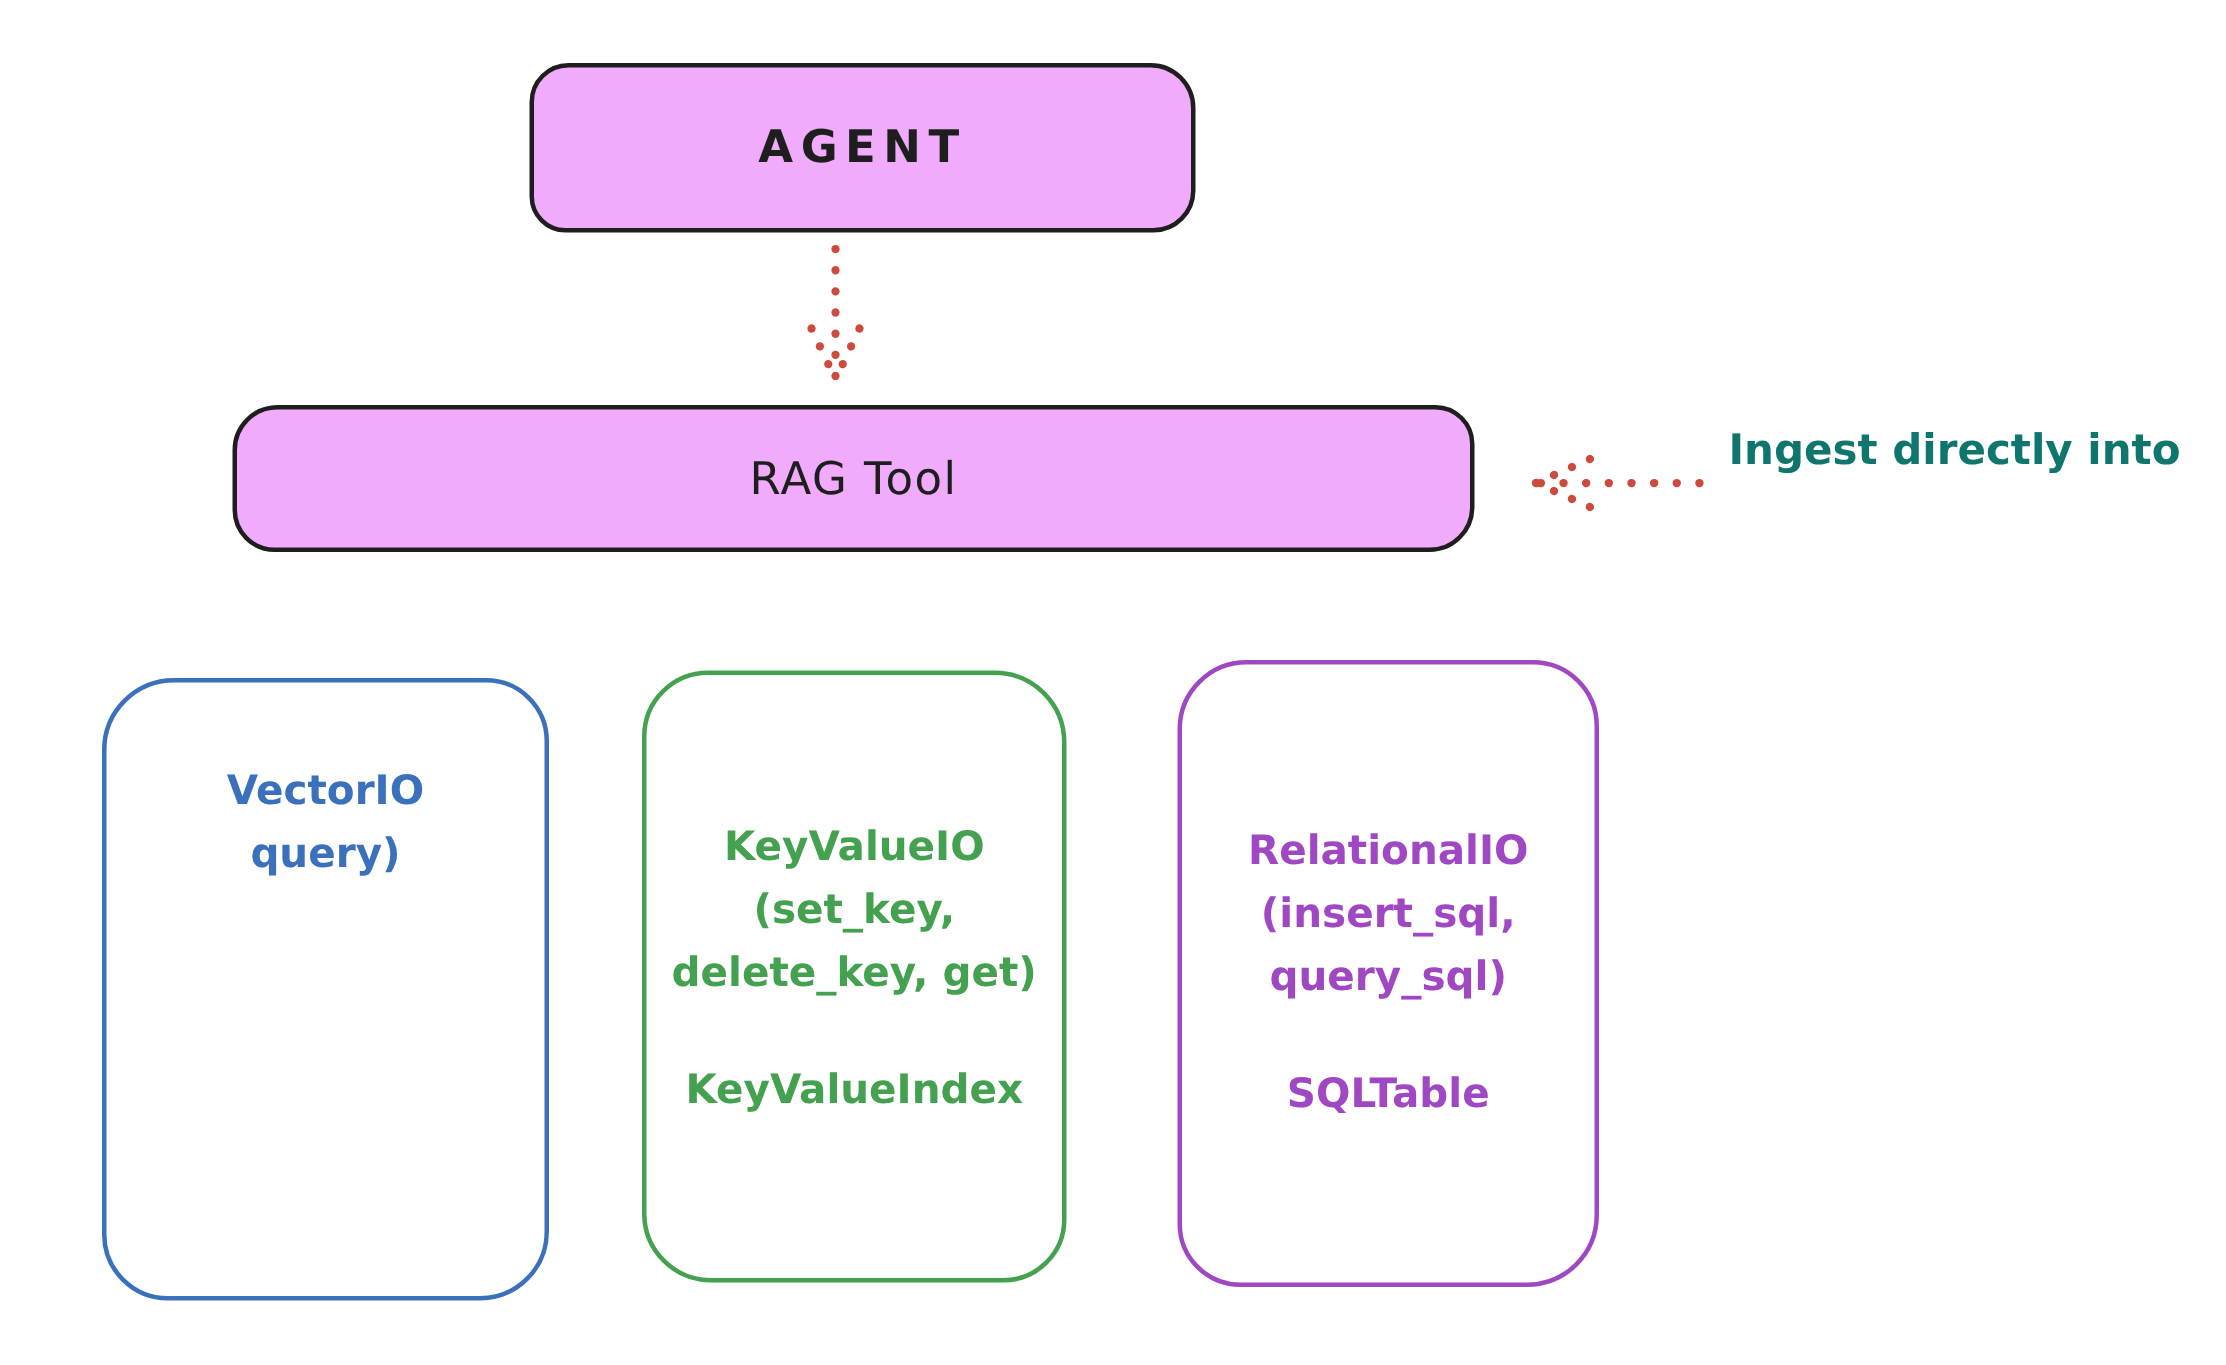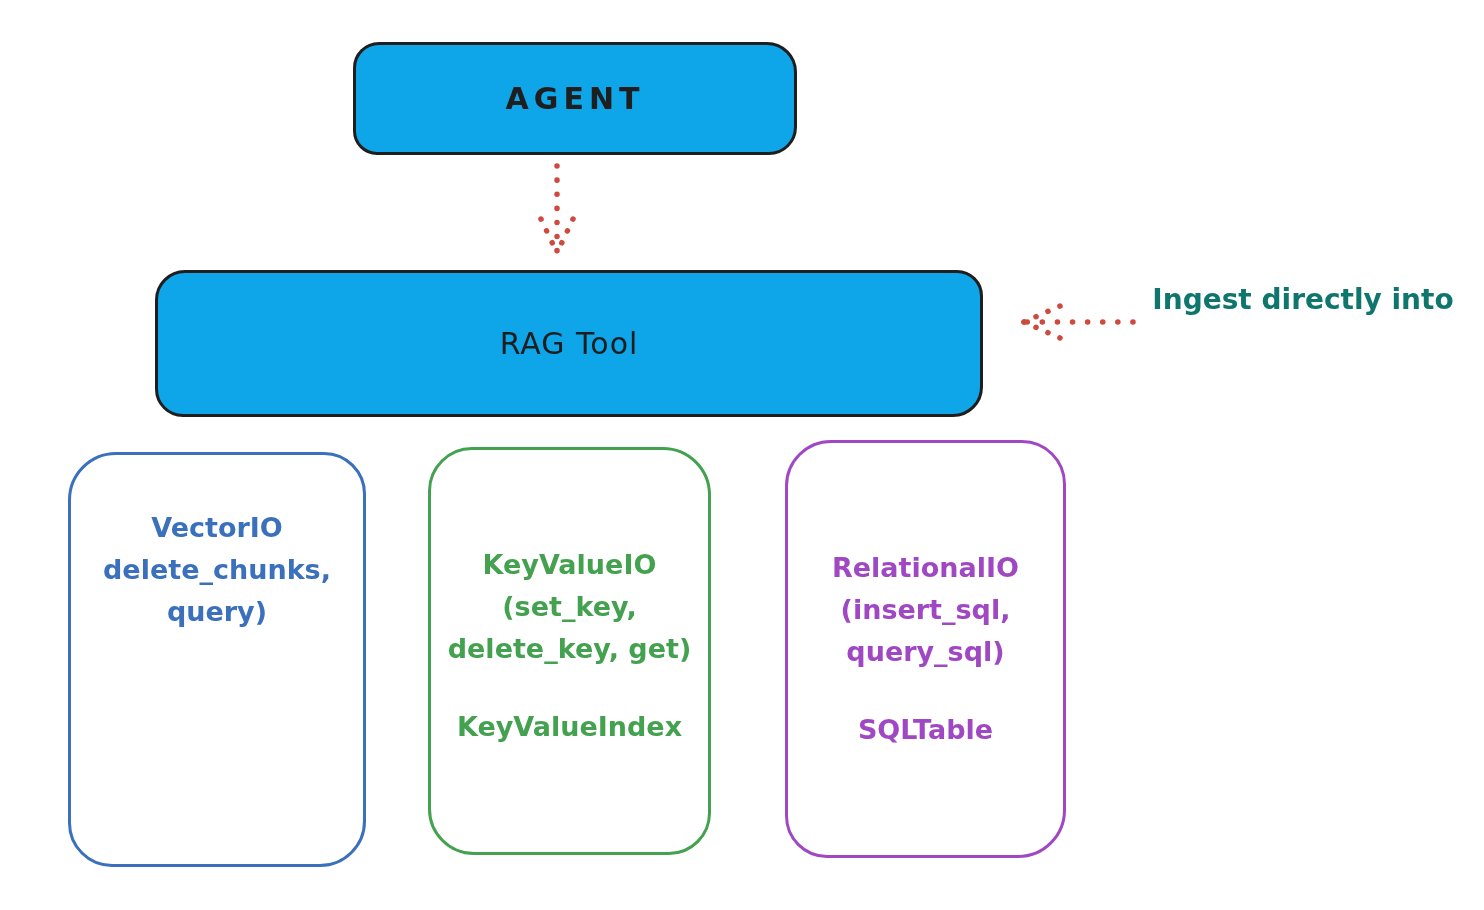--- a/index.html
+++ b/index.html
@@ -14,36 +14,36 @@
     background: #ffffff;
     font-family: "DejaVu Sans", sans-serif;
     overflow: hidden;
   }
   .node {
     position: absolute;
     box-sizing: border-box;
     display: flex;
     align-items: center;
     justify-content: center;
-    background: #0ea5e9;
+    background: #f0abfc;
   }
   
   .node-agent {
     left: 353px; top: 42px;
     width: 444px; height: 113px;
     border: 3.5px solid #1e1e1e;
     border-radius: 26px 30px 28px 24px;
     font-size: 30px;
     font-weight: bold;
     letter-spacing: 5px;
     color: #1e1e1e;
   }
   .node-rag {
     left: 155px; top: 270px;
-    width: 828px; height: 147px;
+    width: 828px; height: 98px;
     border: 3.5px solid #1e1e1e;
     border-radius: 30px 26px 30px 28px;
     font-size: 30px;
     letter-spacing: 1px;
     color: #1e1e1e;
     align-items: center;
   }
   
   .backend {
     position: absolute;
@@ -127,21 +127,20 @@
     <path d="M44 39 L8 23" stroke="#cd4a3f" stroke-width="5.5" stroke-linecap="round" stroke-dasharray="0.1 13"></path>
   </svg>
 
   <div class="annotation">
     <div>Ingest directly into</div>
   </div>
 
   <div class="backend backend-vector">
     <div>
       <div>VectorIO</div>
-      <div>delete_chunks,</div>
       <div>query)</div>
     </div>
   </div>
 
   <div class="backend backend-relational">
     <div>
       <div>RelationalIO</div>
       <div>(insert_sql,</div>
       <div>query_sql)</div>
     </div>

